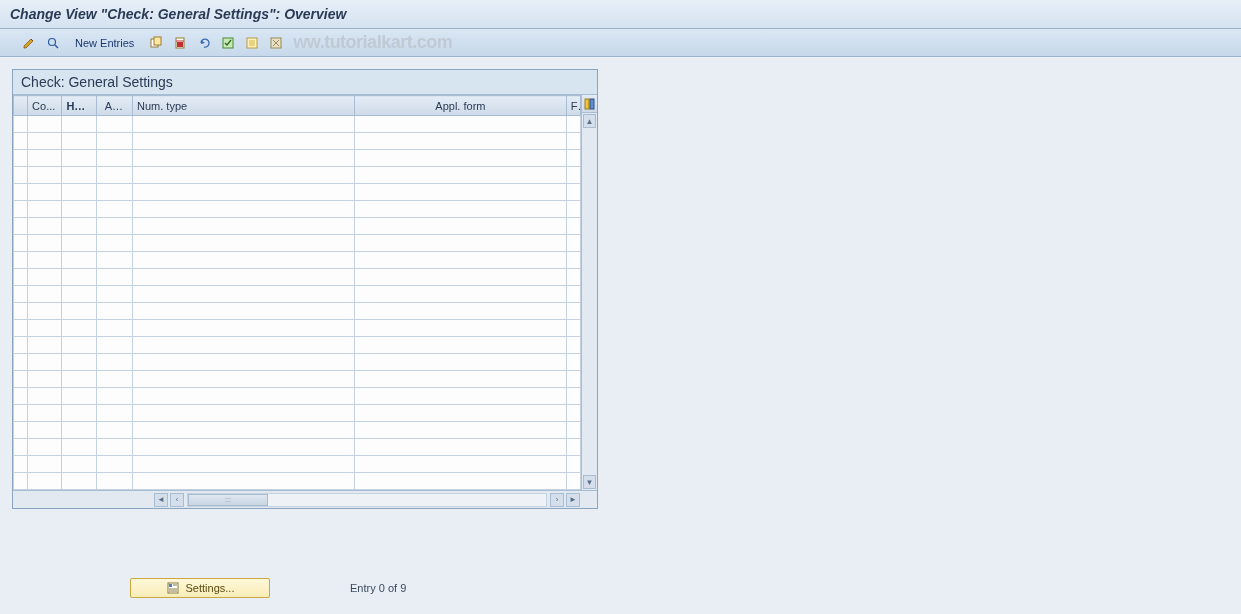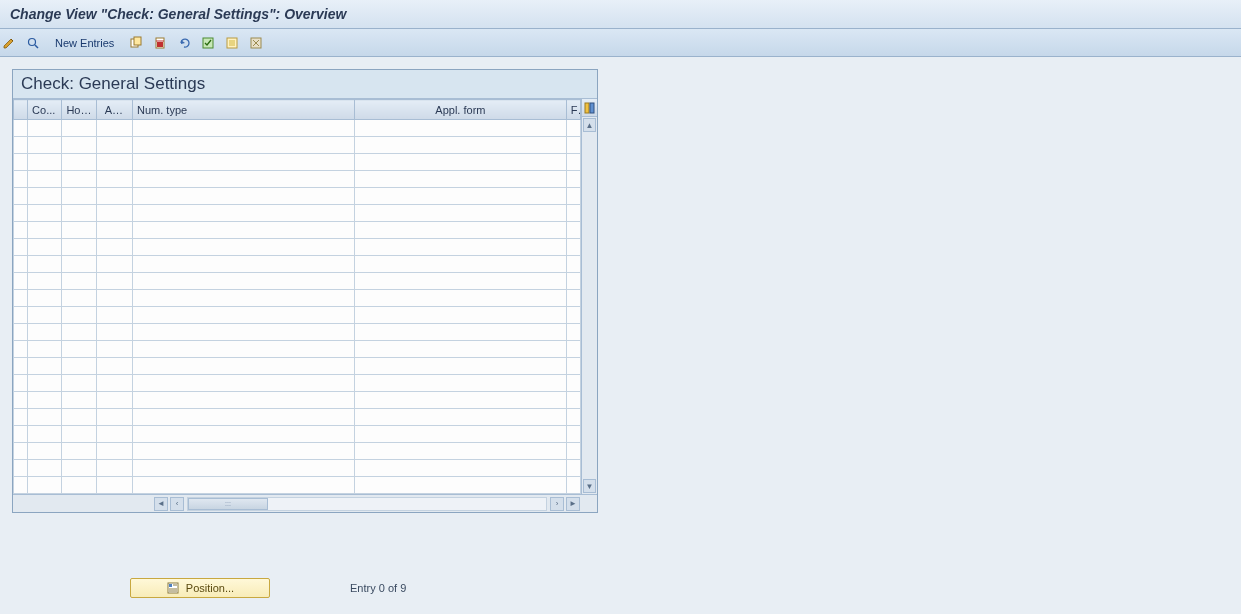--- a/index.html
+++ b/index.html
@@ -17,21 +17,21 @@
       border-bottom: 1px solid #9ab2cc;
       padding: 6px 10px;
       font-size: 14px;
       font-style: italic;
       font-weight: bold;
       color: #2b3a55;
     }
     .toolbar {
       background: linear-gradient(to bottom, #dae7f4, #c6d8ea);
       border-bottom: 1px solid #9ab2cc;
-      padding: 4px 0;
+      padding: 4px 20px;
       display: flex;
       align-items: center;
       gap: 6px;
       height: 28px;
     }
     .toolbar .tbtn {
       width: 18px;
       height: 18px;
       display: inline-flex;
       align-items: center;
@@ -61,21 +61,21 @@
     }
     .grid-panel {
       width: 586px;
       border: 1px solid #8ba5c0;
       background: #f2f6fa;
     }
     .grid-title {
       background: #d7e5f0;
       border-bottom: 1px solid #a8bdd4;
       padding: 4px 8px;
-      font-size: 17px;
+      font-size: 14px;
       color: #2b3a55;
     }
     .grid-wrap {
       display: flex;
     }
     .grid-body {
       flex: 1;
       overflow: hidden;
     }
     table.datagrid {
@@ -235,34 +235,35 @@
         <rect x="4" y="4" width="6" height="6" fill="#e8d480"></rect>
       </svg>
   </span>
   <span class="tbtn" title="Deselect All">
     <svg width="14" height="14" viewBox="0 0 14 14">
         <rect x="2" y="2" width="10" height="10" fill="#e8e0c8" stroke="#9a8a50"></rect>
         <line x1="4" y1="4" x2="10" y2="10" stroke="#9a8a50"></line>
         <line x1="10" y1="4" x2="4" y2="10" stroke="#9a8a50"></line>
       </svg>
   </span>
+  <span class="watermark">ww.tutorialkart.com</span>
 </div>
 
 <div class="content-area">
   <div class="grid-panel">
     <div class="grid-title">Check: General Settings</div>
     <div class="grid-wrap">
       <div class="grid-body">
         <table class="datagrid">
           <thead>
             <tr>
               <th class="rowselector-head"></th>
 
             <th style="width: 34px;">Co...</th>
-                <th style="width: 34px;">Hou...</th>
+                <th style="width: 34px; font-weight: bold;">Hou...</th>
                 <th style="width: 36px; padding-left: 8px;">Acc...</th>
                 <th style="width: 220px;">Num. type</th>
                 <th style="width: 210px; text-align: center;">Appl. form</th>
                 <th style="width: 14px;">F</th>
               </tr>
           </thead>
           <tbody>
 
           <tr>
                 <td class="rowselector"></td>
@@ -495,16 +496,16 @@
   <span class="position-btn">
     <span class="picon">
       <svg width="12" height="12" viewBox="0 0 12 12">
           <rect x="1" y="1" width="10" height="10" fill="#fff" stroke="#8a7a40"></rect>
           <rect x="2" y="2" width="3" height="3" fill="#5080c0"></rect>
           <line x1="6" y1="3" x2="10" y2="3" stroke="#8a7a40"></line>
           <line x1="2" y1="7" x2="10" y2="7" stroke="#8a7a40"></line>
           <line x1="2" y1="9" x2="10" y2="9" stroke="#8a7a40"></line>
         </svg>
     </span>
-    <span>Position...</span>
+    <span>Settings...</span>
   </span>
   <span class="entry-status">Entry 0 of 9</span>
 </div>
 
 </body></html>

